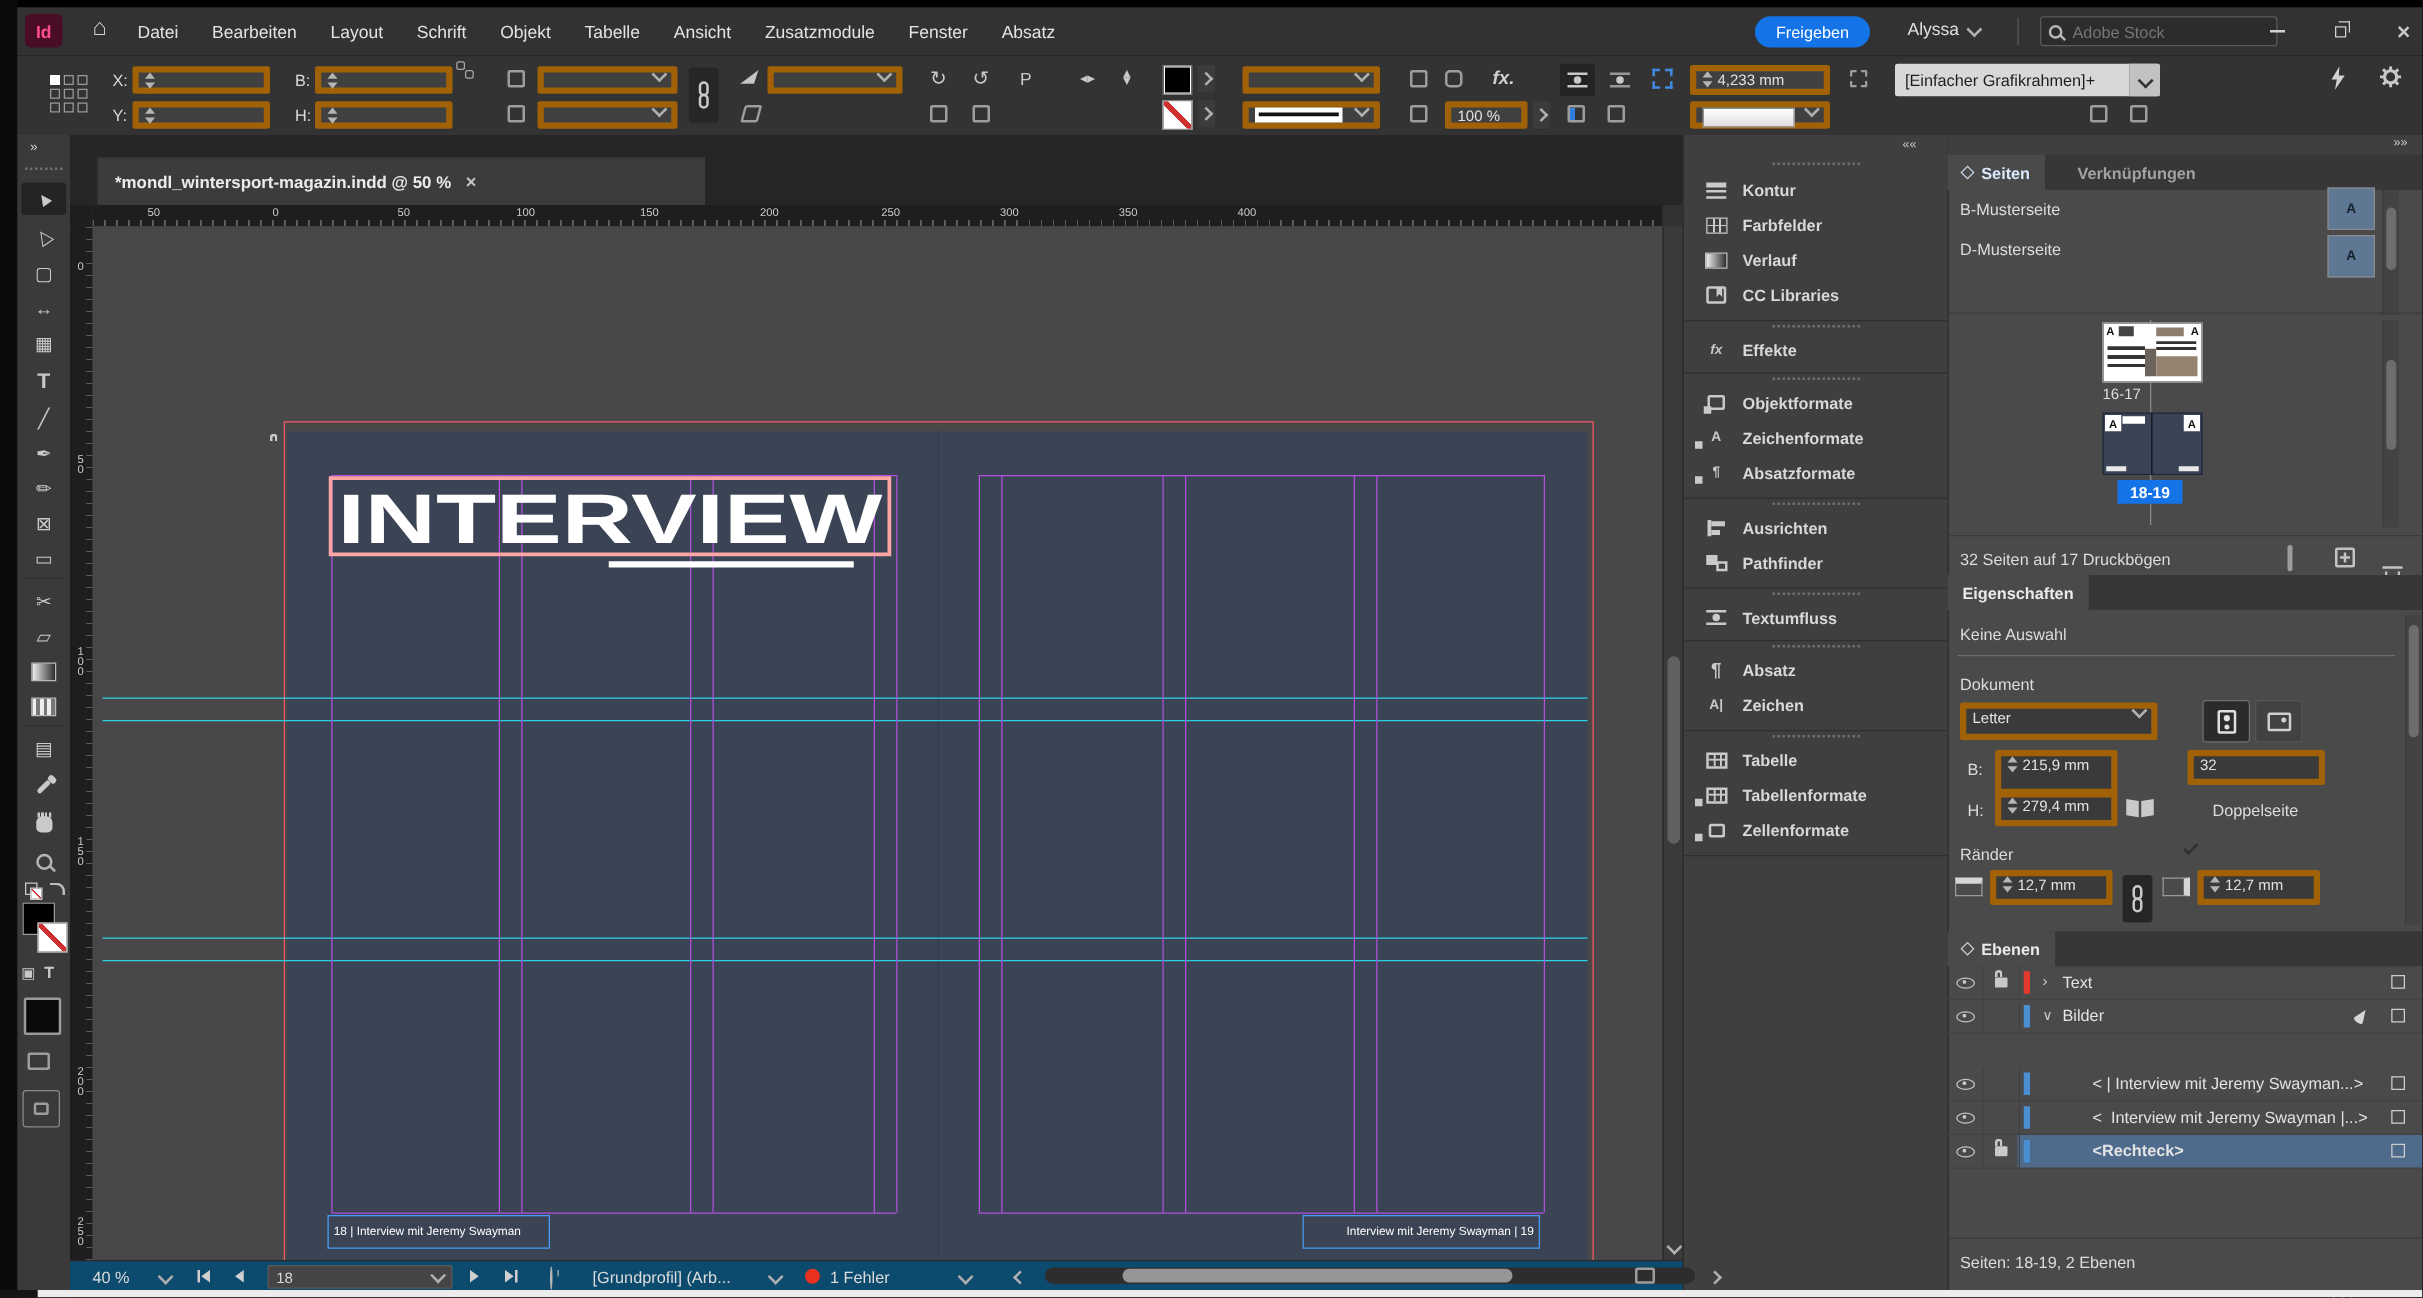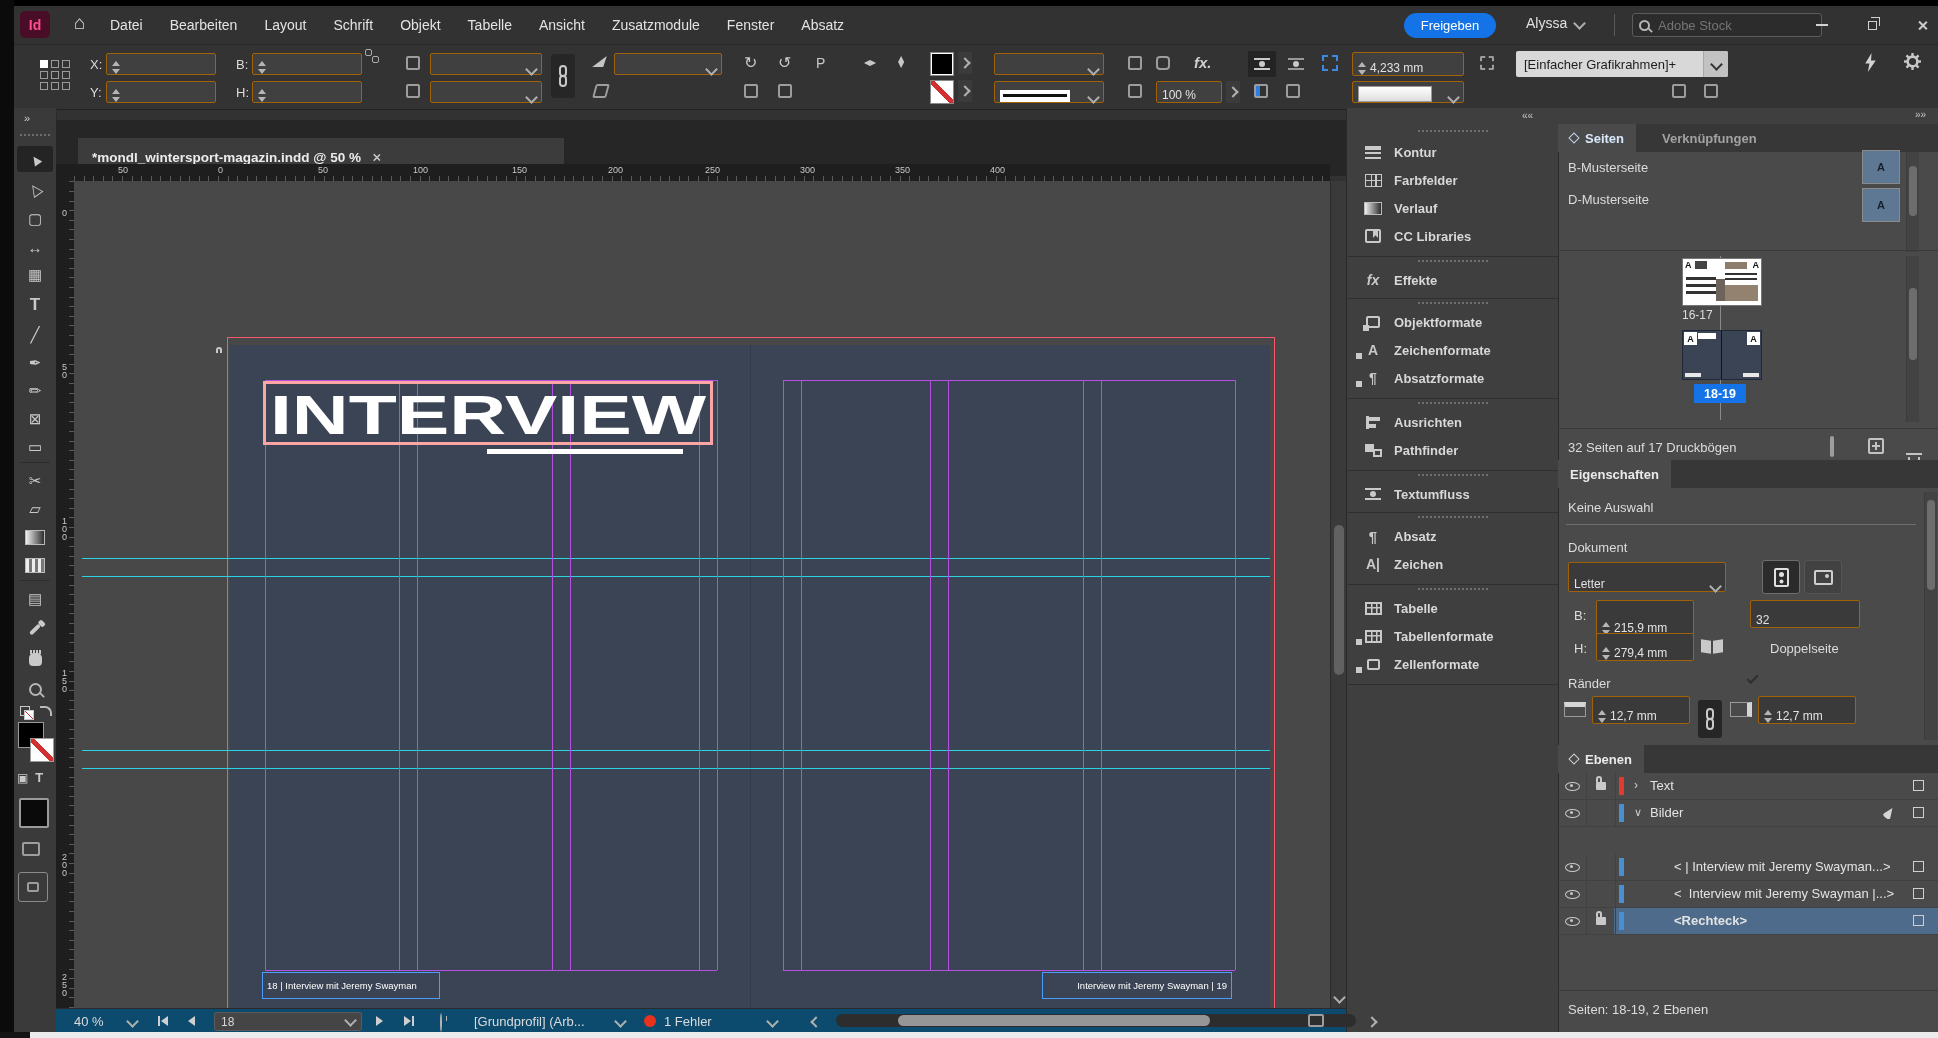--- a/index.html
+++ b/index.html
@@ -4,22 +4,22 @@
 <style>
   html,body{margin:0;padding:0;background:#000}
   #root{position:relative;width:1938px;height:1038px;background:#323232;
         font-family:"Liberation Sans",sans-serif;color:#ddd;overflow:hidden;
         -webkit-font-smoothing:antialiased}
   .a{position:absolute}
   .f{display:flex;align-items:center}
   .t13{font-size:13px;color:#dcdcdc}
   .t12{font-size:12px;color:#d6d6d6}
   
-  .fld{position:absolute;background:#404040;border:1px solid #a16207;border-radius:2px;
-       display:flex;align-items:flex-end;gap:4px;padding:0 5px;font-size:12px;color:#e2e2e2;box-sizing:border-box}
+  .fld{position:absolute;background:#404040;border:5px solid #a16207;border-radius:2px;
+       display:flex;align-items:flex-start;gap:4px;padding:0 5px;font-size:12px;color:#e2e2e2;box-sizing:border-box}
   .fld.dk{background:#3a3a3a}
   .sp{display:flex;flex-direction:column;gap:3px;align-items:center}
   .tup{width:0;height:0;border-left:4px solid transparent;border-right:4px solid transparent;border-bottom:5px solid #b5b5b5}
   .tdn{width:0;height:0;border-left:4px solid transparent;border-right:4px solid transparent;border-top:5px solid #b5b5b5}
   .cd{width:7px;height:7px;border-right:2px solid #b0b0b0;border-bottom:2px solid #b0b0b0;transform:rotate(45deg);margin-left:auto;margin-top:-3px}
   .cR{width:6px;height:6px;border-right:2px solid #b0b0b0;border-bottom:2px solid #b0b0b0;transform:rotate(-45deg)}
   .cL{width:6px;height:6px;border-left:2px solid #b0b0b0;border-top:2px solid #b0b0b0;transform:rotate(-45deg)}
   .gblk{width:14px;height:14px;border:2px solid #9d9d9d;border-radius:2px;box-sizing:border-box}
   .halfblue{box-shadow:inset 4px 0 0 #2f7fe0}
   .hmb{width:15px;height:10px;border-top:2px solid #c9c9c9;border-bottom:2px solid #c9c9c9;position:relative}
@@ -73,21 +73,21 @@
   .bluecorn{width:16px;height:16px;background:
      linear-gradient(#3f8ae0,#3f8ae0) 0 0/6px 2px no-repeat,linear-gradient(#3f8ae0,#3f8ae0) 0 0/2px 6px no-repeat,
      linear-gradient(#3f8ae0,#3f8ae0) 100% 0/6px 2px no-repeat,linear-gradient(#3f8ae0,#3f8ae0) 100% 0/2px 6px no-repeat,
      linear-gradient(#3f8ae0,#3f8ae0) 0 100%/6px 2px no-repeat,linear-gradient(#3f8ae0,#3f8ae0) 0 100%/2px 6px no-repeat,
      linear-gradient(#3f8ae0,#3f8ae0) 100% 100%/6px 2px no-repeat,linear-gradient(#3f8ae0,#3f8ae0) 100% 100%/2px 6px no-repeat}
   .wrapic{width:16px;height:12px;border-top:2px solid #c9c9c9;border-bottom:2px solid #c9c9c9;display:flex;align-items:center;justify-content:center;box-sizing:border-box}
   .wrapic::after{content:"";width:6px;height:6px;border-radius:50%;background:#c9c9c9}
   
   .ditem{position:absolute;left:1348px;width:210px;height:28px;display:flex;align-items:center;padding-left:15px;gap:11px;box-sizing:border-box;cursor:default}
   .dlabel{font-size:13px;font-weight:bold;color:#d8d8d8}
-  .dicon{width:20px;height:18px;display:flex;align-items:center;justify-content:center;color:#c9c9c9;font-size:14px;flex:none}
+  .dicon{width:20px;height:18px;display:flex;align-items:center;justify-content:center;color:#c9c9c9;font-size:11px;flex:none}
   .dhandle{position:absolute;left:1418px;width:70px;height:4px;border-top:2px dotted #6e6e6e}
   .dsep{position:absolute;left:1348px;width:210px;height:1px;background:#2f2f2f}
   .ic-stroke{width:16px;height:12px;border-top:4px solid #c9c9c9;position:relative;box-sizing:border-box}
   .ic-stroke::after{content:"";position:absolute;top:2px;left:0;width:100%;height:2px;background:#c9c9c9;box-shadow:0 5px 0 #c9c9c9}
   .ic-swatches{width:17px;height:13px;border:1.5px solid #c9c9c9;box-sizing:border-box;
      background:linear-gradient(transparent 45%,#c9c9c9 45% 55%,transparent 55%),
                 linear-gradient(90deg,transparent 30%,#c9c9c9 30% 38%,transparent 38% 62%,#c9c9c9 62% 70%,transparent 70%)}
   .ic-cclib{width:16px;height:14px;border:2px solid #c9c9c9;border-radius:2px;position:relative;box-sizing:border-box}
   .ic-cclib::after{content:"";position:absolute;right:1px;top:-1px;width:5px;height:8px;background:#c9c9c9;
      clip-path:polygon(0 0,100% 0,100% 100%,50% 65%,0 100%)}
@@ -396,21 +396,21 @@
     <span style="font-size:12px;color:#c9c9c9">▣</span>
     <span style="font-size:13px;color:#c9c9c9;font-weight:bold">T</span>
   </div>
   <div class="a" style="left:19px;top:798px;width:26px;height:26px;background:#0a0a0a;border:2px solid #9a9a9a;border-radius:2px"></div>
   <div class="a gblk" style="left:22px;top:842px;width:18px;height:14px"></div>
   <div class="a f" style="left:18px;top:872px;width:28px;height:28px;border:1.5px solid #8a8a8a;border-radius:3px;justify-content:center">
     <span class="gblk" style="width:12px;height:10px"></span>
   </div>
 
   
-  <div class="a" style="left:56px;top:120px;width:1508px;height:56px;background:#262626">
+  <div class="a" style="left:56px;top:108px;width:1508px;height:56px;background:#262626">
     <div class="a f" style="left:22px;top:18px;width:486px;height:38px;background:#3c3c3c;padding:0 14px;gap:10px;box-sizing:border-box">
       <span style="font-size:13.5px;font-weight:bold;color:#ececec">*mondl_wintersport-magazin.indd @ 50 %</span>
       <span class="xmark" style="transform:scale(.8)"></span>
     </div>
   </div>
 
   
   <div class="a" style="left:56px;top:164px;width:18px;height:17px;background:#1e1e1e;border-right:1px solid #333;border-bottom:1px solid #333"></div>
   <div class="a" style="left:74px;top:164px;width:1256px;height:17px;background:#1e1e1e;border-bottom:1px solid #333;overflow:hidden">
     <div class="a" style="left:0;bottom:0;width:100%;height:5px;background:repeating-linear-gradient(90deg,#5a5a5a 0 1px,transparent 1px 9.6px)"></div>

